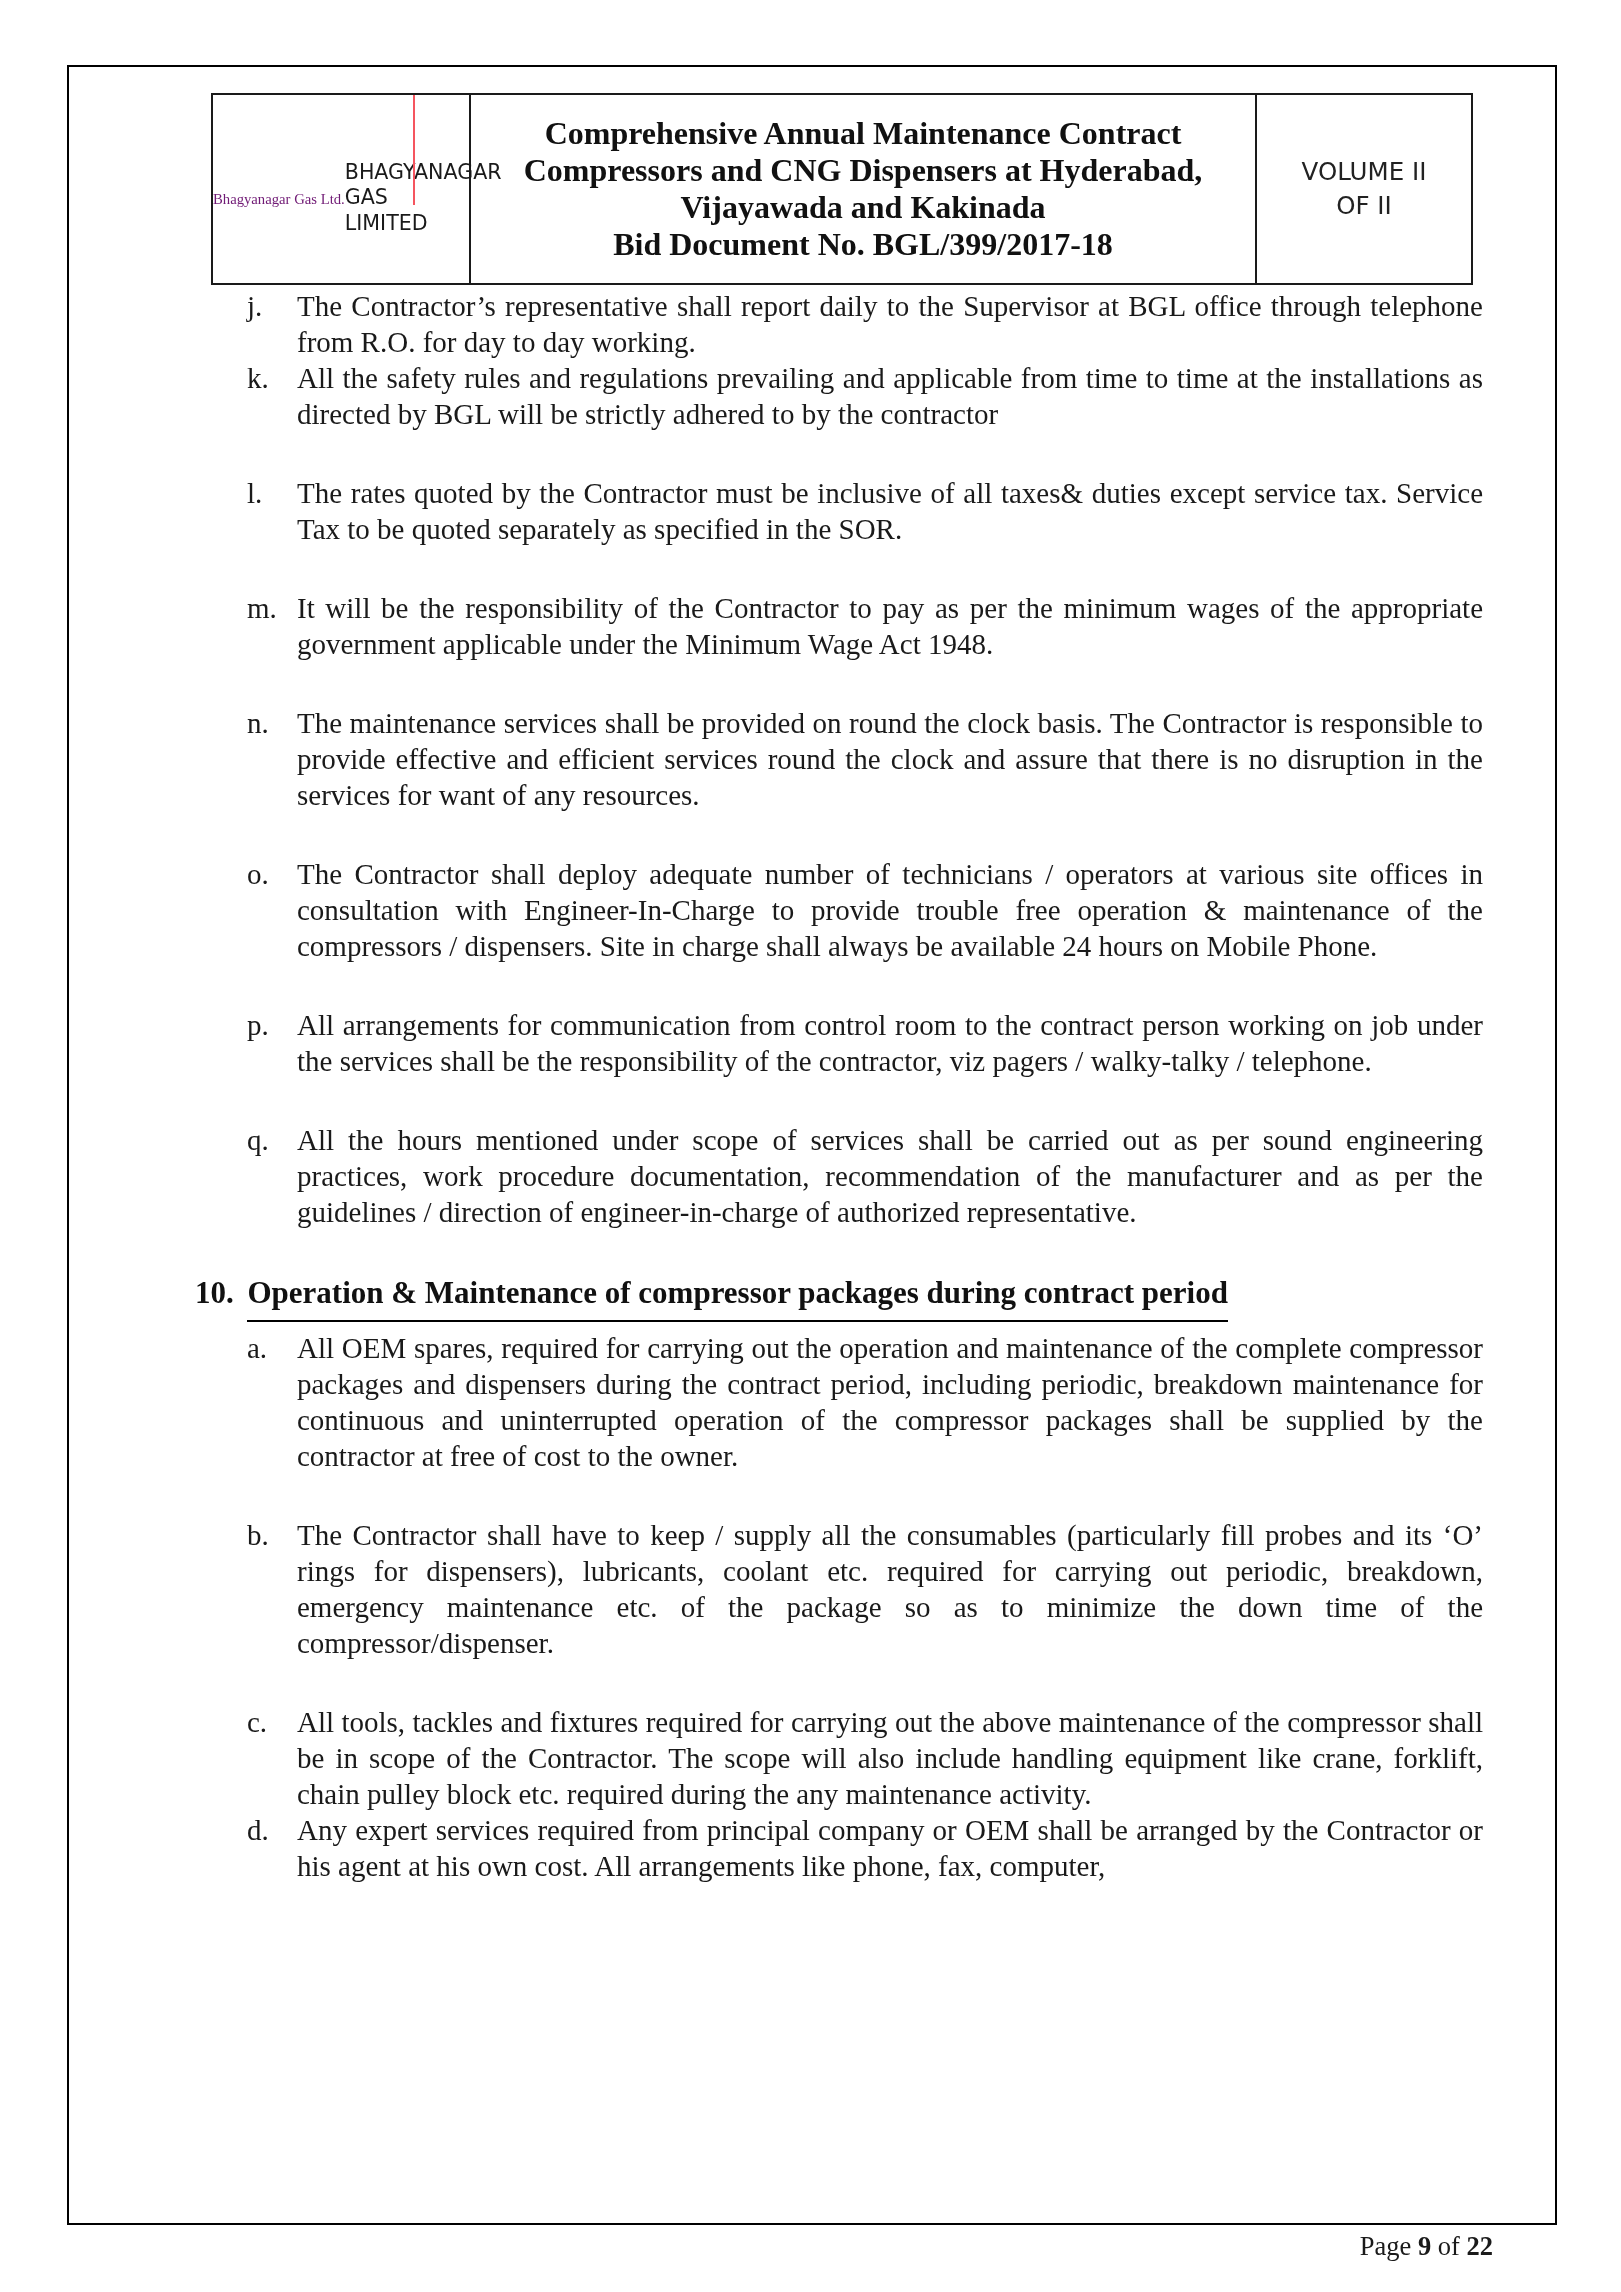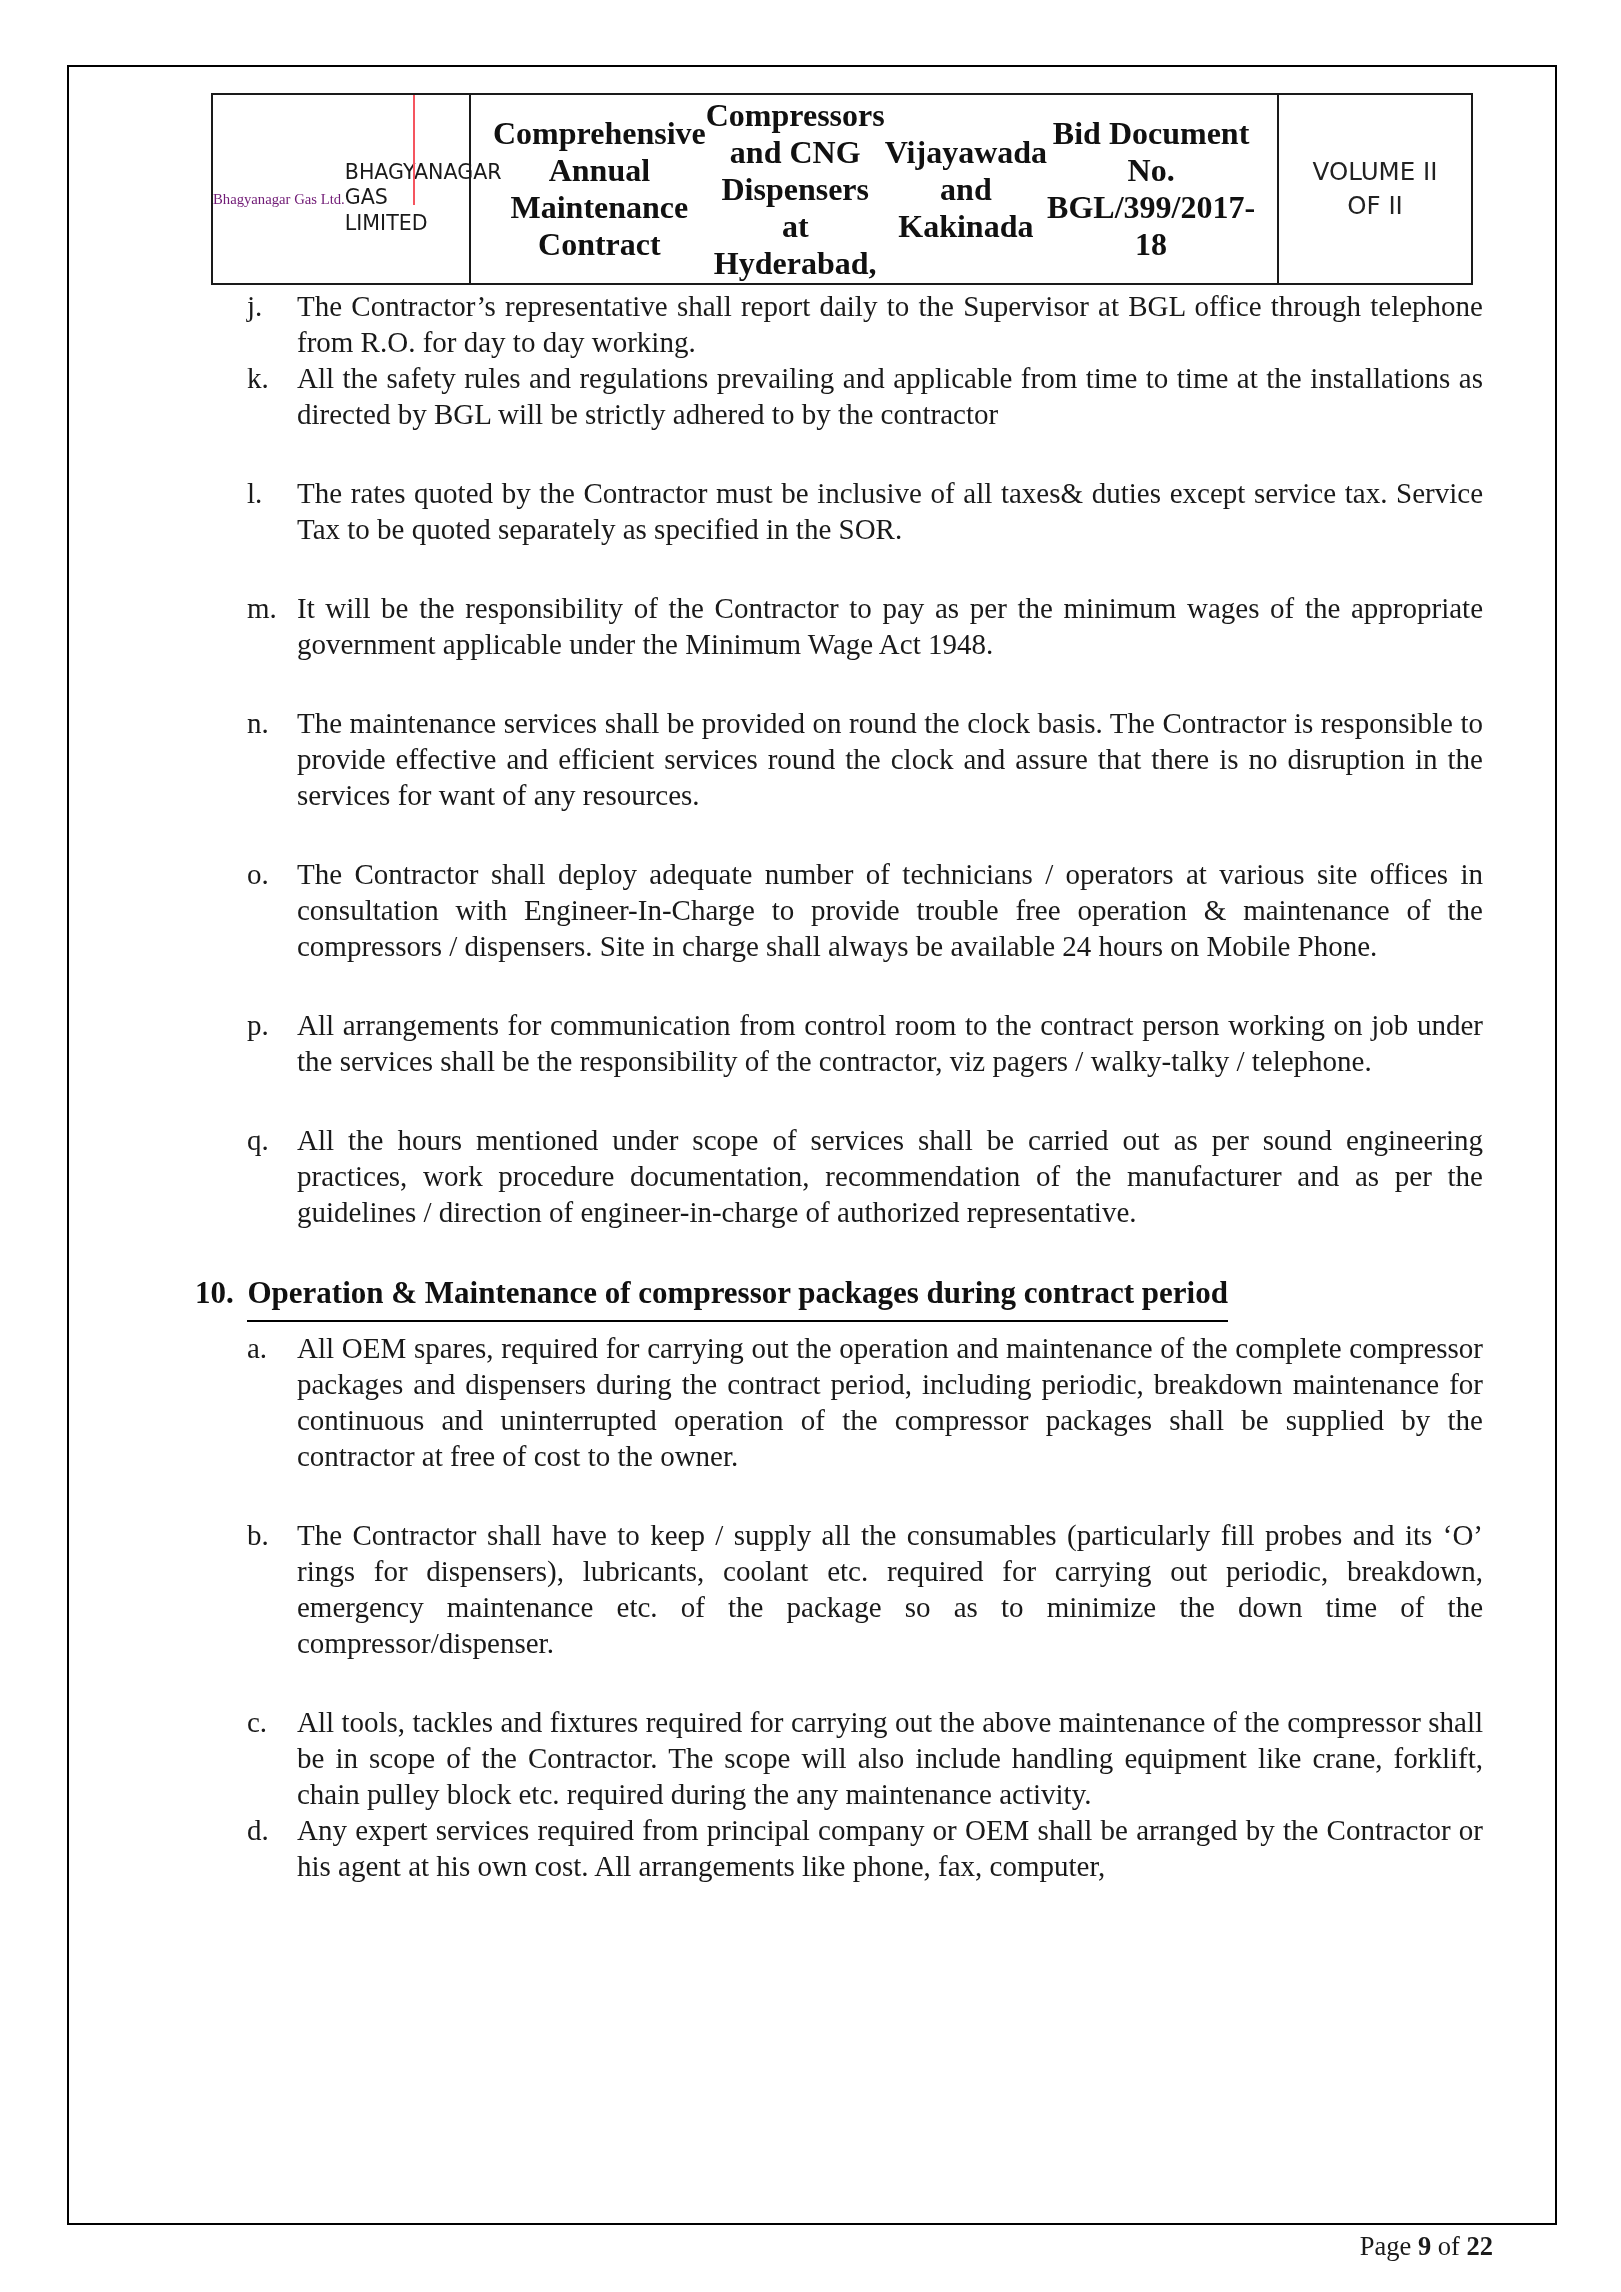--- a/index.html
+++ b/index.html
@@ -41,21 +41,21 @@
   }
   .company-name {
     margin-top: 13.7px;
     font-family: "DejaVu Sans", sans-serif;
     font-size: 20.6px; line-height: 25.5px; text-align: left;
     color: #1a1a1a;
   }
   .cell-title {
     flex: 1; box-sizing: border-box;
     border-right: 2px solid #1a1a1a;
-    display: flex; flex-direction: row; justify-content: center; align-items: center;
+    display: flex; flex-direction: column; justify-content: center; align-items: center;
     font-weight: bold; font-size: 32px; line-height: 37px;
     text-align: center; padding: 0 22px; color: #111;
   }
   .cell-volume {
     width: 214px; box-sizing: border-box;
     display: flex; flex-direction: column; justify-content: center; align-items: center;
     font-family: "DejaVu Sans", sans-serif;
     font-size: 24.5px; line-height: 34px; color: #222; text-align: center;
   }
 

